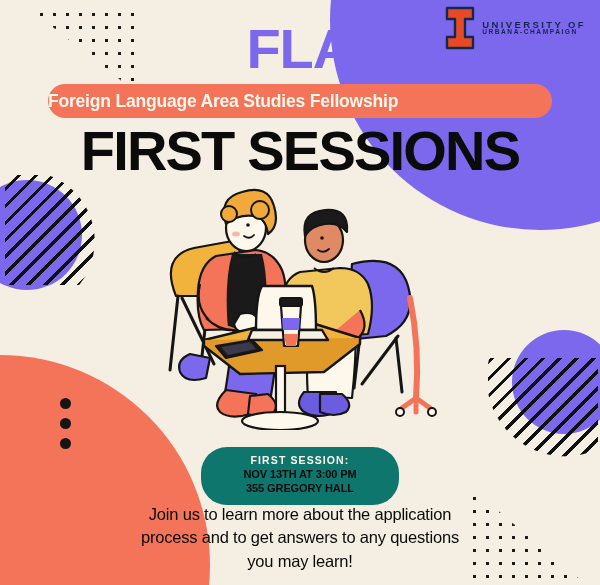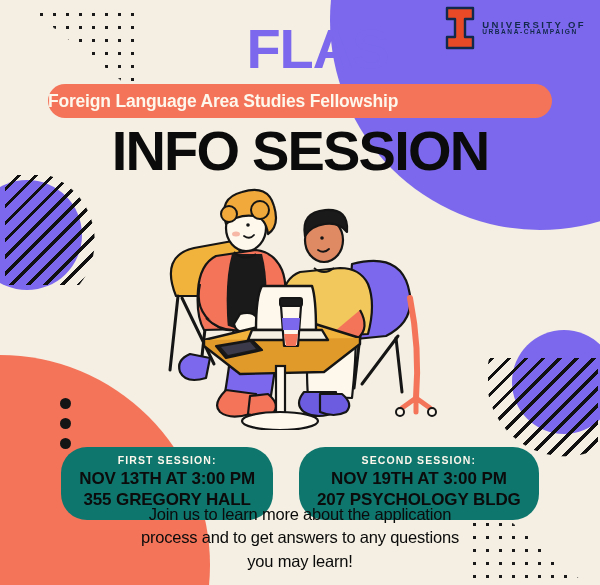--- a/index.html
+++ b/index.html
@@ -228,21 +228,21 @@
     display: block;
     color: #fdf7ec;
     font-size: 10.5px;
     font-weight: bold;
     letter-spacing: 1.1px;
     margin-bottom: 2px;
   }
   .session-line {
     display: block;
     color: #0b0b0b;
-    font-size: 17px;
+    font-size: 11px;
     font-weight: bold;
     letter-spacing: -0.1px;
     line-height: 1.25;
   }
 
   
   .footer-note {
     position: absolute;
     bottom: 12px;
     left: 70px;
@@ -288,21 +288,21 @@
       <span class="logo-l3">URBANA-CHAMPAIGN</span>
     </div>
   </div>
 
   <div class="flas">FLAS</div>
 
   <div class="subtitle-pill">
     <span>Foreign Language Area Studies Fellowship</span>
   </div>
 
-  <div class="info-sessions">INFO SESSION</div>
+  <div class="info-sessions">FIRST SESSIONS</div>
 
   <svg class="illustration" viewBox="0 0 320 252">
 
     <g>
       <path d="M28 118 q-16 -40 18 -48 l44 -8 8 56 z" fill="#f2b33d" stroke="#151515" stroke-width="2.2" stroke-linejoin="round"></path>
       <path d="M30 118 L22 192" stroke="#151515" stroke-width="3" fill="none" stroke-linecap="round"></path>
       <path d="M60 124 L52 196" stroke="#151515" stroke-width="3" fill="none" stroke-linecap="round"></path>
       <path d="M34 120 L66 186" stroke="#151515" stroke-width="3" fill="none" stroke-linecap="round"></path>
     </g>
 
@@ -392,25 +392,20 @@
       <circle cx="284" cy="234" r="4" fill="#fdf7ec" stroke="#151515" stroke-width="2"></circle>
     </g>
   </svg>
 
   <div class="sessions">
     <div class="session-pill">
       <span class="session-label">FIRST SESSION:</span>
       <span class="session-line">NOV 13TH AT 3:00 PM</span>
       <span class="session-line">355 GREGORY HALL</span>
     </div>
-    <div class="session-pill">
-      <span class="session-label">SECOND SESSION:</span>
-      <span class="session-line">NOV 19TH AT 3:00 PM</span>
-      <span class="session-line">207 PSYCHOLOGY BLDG</span>
-    </div>
   </div>
 
   <div class="footer-note">
     <span>Join us to learn more about the application</span><br>
     <span>process and to get answers to any questions</span><br>
     <span>you may learn!</span>
   </div>
 
 </div>
 

